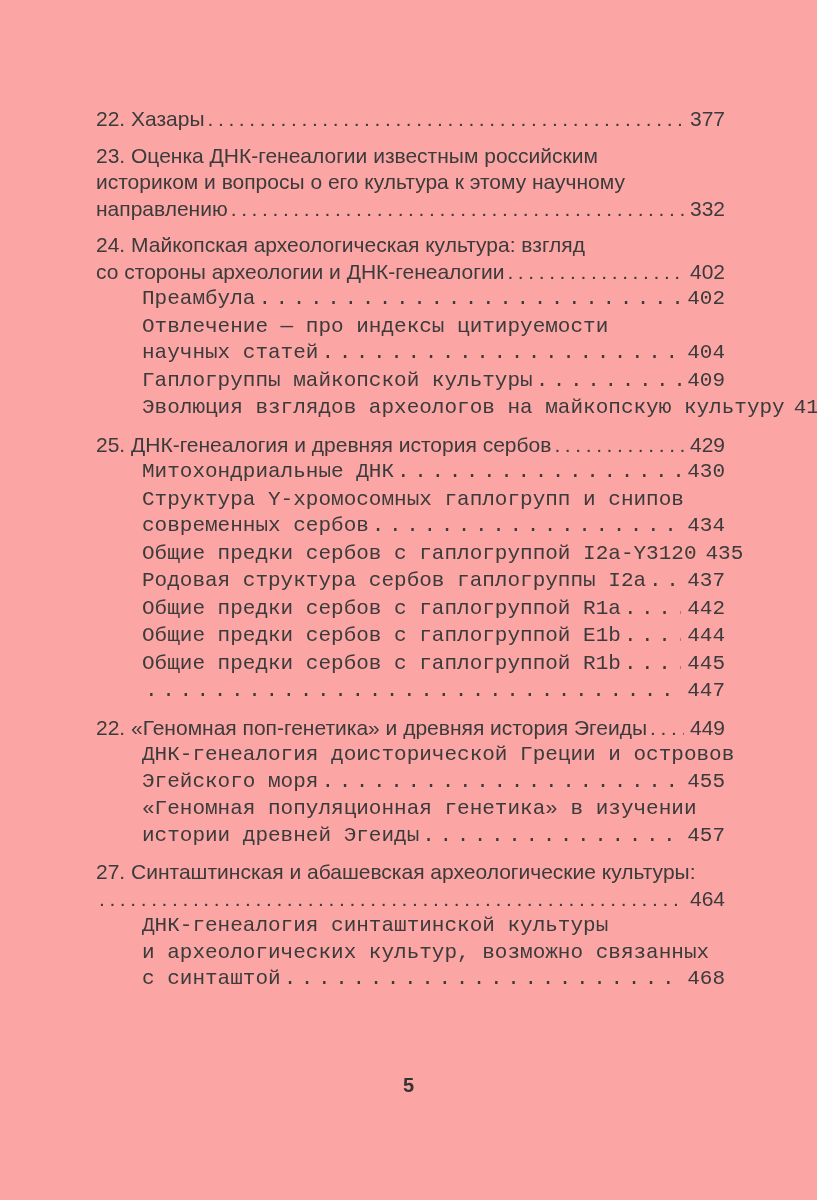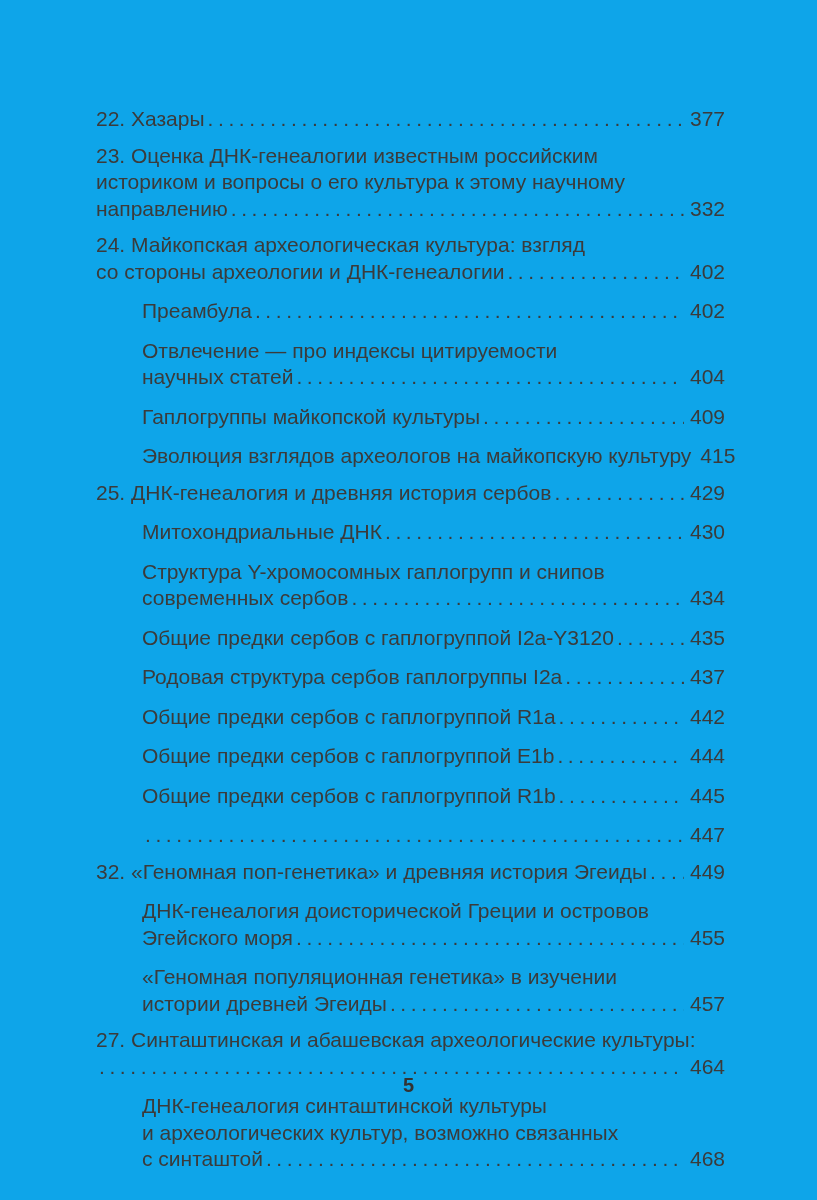--- a/index.html
+++ b/index.html
@@ -5,36 +5,36 @@
   html, body {
     margin: 0;
     padding: 0;
     background: #e8e8e8;
   }
   .page {
     position: relative;
     width: 817px;
     height: 1200px;
     margin: 0 auto;
-    background: #0ea5e9;
+    background: #fca5a5;
     font-family: "Liberation Sans", "DejaVu Sans", sans-serif;
     color: #3b3b3b;
     overflow: hidden;
   }
   .toc {
     position: absolute;
     left: 96px;
     top: 106px;
     width: 629px;
     font-size: 21px;
     line-height: 26.5px;
   }
   .entry { margin-top: 10px; }
   .entry:first-child { margin-top: 0; }
-  .entry.level-2 { margin-top: 13px; padding-left: 46px; }
+  .entry.level-2 { margin-top: 1px; padding-left: 46px; font-family: Liberation Mono, monospace; }
   .line { white-space: nowrap; }
   .row {
     display: flex;
     align-items: baseline;
   }
   .row .t {
     flex: 0 0 auto;
     white-space: nowrap;
   }
   .leader {
@@ -182,21 +182,21 @@
         </div>
       </div>
       <div class="entry level-2">
         <div class="line row">
           <span class="leader"></span>
           <span class="pageno">447</span>
         </div>
       </div>
       <div class="entry level-1">
         <div class="line row">
-          <span class="t">32. «Геномная поп-генетика» и древняя история Эгеиды</span>
+          <span class="t">22. «Геномная поп-генетика» и древняя история Эгеиды</span>
           <span class="leader"></span>
           <span class="pageno">449</span>
         </div>
       </div>
       <div class="entry level-2">
         <div class="line">ДНК-генеалогия доисторической Греции и островов</div>
         <div class="line row">
           <span class="t">Эгейского моря</span>
           <span class="leader"></span>
           <span class="pageno">455</span>

